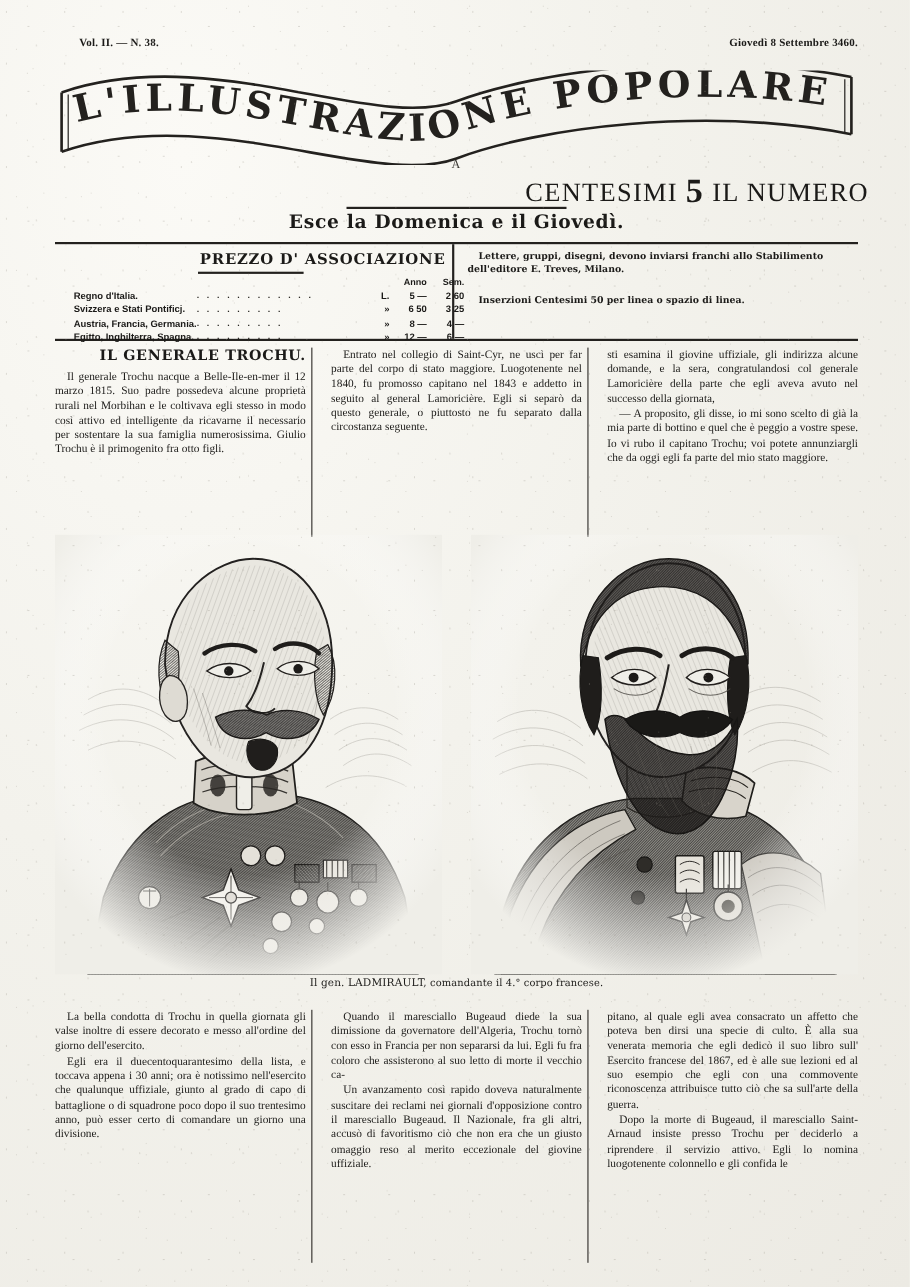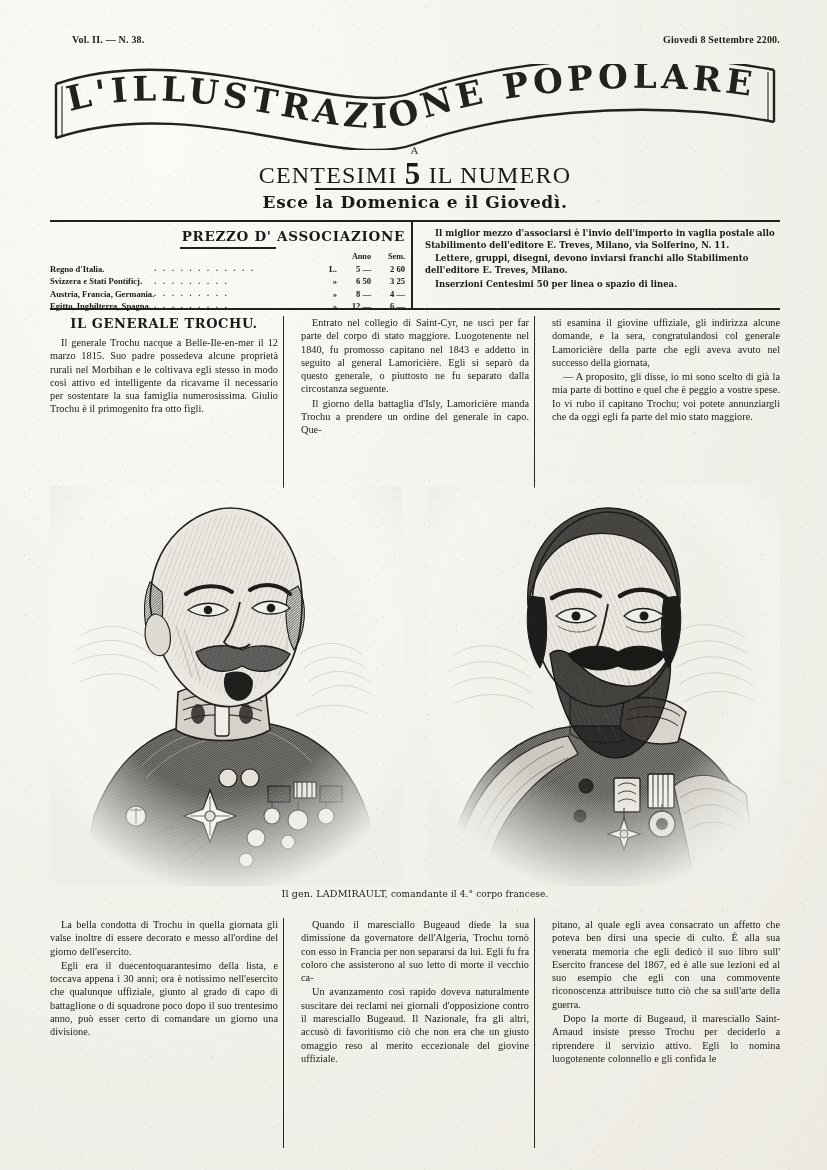--- a/index.html
+++ b/index.html
@@ -41,21 +41,21 @@
   .topline .vol{ padding-left:18px; }
 
   
   .masthead{position:absolute;top:48px;left:0;width:750px;height:86px;}
   .masthead svg{display:block;}
   .mast-a{
     position:absolute;top:128px;left:0;width:750px;text-align:center;
     font-size:11px;letter-spacing:1px;color:#3a3833;
   }
   .sub1{
-    position:absolute;top:140px;left:0;width:750px;text-align:center;
+    position:absolute;top:140px;left:0;width:750px;text-align:right;
     font-size:24px;letter-spacing:1.2px;font-family:"Liberation Serif",serif;
   }
   .sub1 .big{font-size:31px;font-weight:bold;vertical-align:-1px;}
   .rule-short{
     position:absolute;top:172px;left:50%;transform:translateX(-50%);
     width:200px;height:2px;background:#23211e;
   }
   .sub2{
     position:absolute;top:176px;left:0;width:750px;text-align:center;
     font-size:17px;font-weight:bold;letter-spacing:.6px;
@@ -71,50 +71,51 @@
   .band .left{width:355px;position:relative;padding-top:2px;}
   .band .vrule{width:0;border-left:2px solid #23211e;margin:0 6px;}
   .band .right{flex:1;position:relative;padding:5px 4px 0 6px;}
   .price-title{
     text-align:right;font-size:13.5px;font-weight:bold;letter-spacing:.7px;
     font-family:"DejaVu Serif",serif;margin-top:4px;
   }
   .price-rule{width:96px;height:2px;background:#23211e;margin:3px auto 3px;}
   table.price{
     width:100%;border-collapse:collapse;font-size:8.6px;font-weight:bold;
-    font-family:Liberation Serif, serif;
+    font-family:Liberation Sans, sans-serif;
+    margin-left:17px;
   }
   table.price td{padding:0 0 1px 0;white-space:nowrap;line-height:1.32;}
   td.country{padding-left:4px;}
   td.dots{
     width:100%;overflow:hidden;letter-spacing:2.4px;color:#2a2824;
     font-size:8px;
   }
   td.cur{padding:0 2px 0 3px;text-align:right;}
   td.yr,td.sem{text-align:right;padding-left:7px;min-width:34px;}
   tr.head td{font-size:8.2px;font-weight:bold;text-align:right;padding-bottom:1px;}
   .notice p{
     margin:0 0 1px 0;font-size:8.5px;font-weight:bold;line-height:1.42;
     font-family:"DejaVu Serif",serif;text-indent:10px;
   }
-  .notice p.last{margin-top:2px;}
+  .notice p.last{margin-top:16px;}
 
   
   .cols{
     position:absolute;top:300px;left:10px;width:730px;height:172px;
     display:flex;
   }
   .col{width:232px;position:relative;}
   .col.c2{padding-left:12px;}
   .col.c3{padding-left:12px;}
   .colsep{
     width:0;border-left:1px solid #2b2925;margin:0 5px;align-self:stretch;
   }
   .arttitle{
-    text-align:center;font-size:13px;font-weight:bold;letter-spacing:.6px;
+    text-align:right;font-size:13px;font-weight:bold;letter-spacing:.6px;
     font-family:"DejaVu Serif",serif;margin:0 0 5px 0;
   }
   p.body{
     margin:0 0 1px 0;
     font-size:10.3px;line-height:1.29;
     text-align:justify;text-indent:11px;
     font-family:"Liberation Serif",serif;
     -webkit-hyphens:auto;hyphens:auto;
     word-spacing:.2px;
   }
@@ -144,21 +145,21 @@
   }
 </style>
 </head>
 <body>
 
 <div id="page">
   <div class="sheet">
 
     <div class="topline">
       <span class="vol">Vol. II. — N. 38.</span>
-      <span>Giovedì 8 Settembre 2200.</span>
+      <span>Giovedì 8 Settembre 3460.</span>
     </div>
 
     <div class="masthead">
       <svg width="750" height="86" viewBox="0 0 750 86">
         <defs>
           <path id="wave" d="M 16,52 C 150,4 300,86 375,58 C 450,30 600,10 734,36"></path>
           <path id="waveTop" d="M 16,20 C 150,-26 300,56 375,28 C 450,0 600,-20 734,6"></path>
           <path id="waveBot" d="M 16,74 C 150,28 300,108 375,80 C 450,52 600,32 734,58"></path>
         </defs>
 
@@ -230,37 +231,35 @@
             <td class="yr">12 —</td>
             <td class="sem">6 —</td>
           </tr>
         </tbody>
           </table>
       </div>
 
       <div class="vrule"></div>
 
       <div class="right notice">
-        <p>Il miglior mezzo d'associarsi è l'invio dell'importo in vaglia postale allo Stabilimento dell'editore E. Treves, Milano, via Solferino, N. 11.</p>
         <p>Lettere, gruppi, disegni, devono inviarsi franchi allo Stabilimento dell'editore E. Treves, Milano.</p>
         <p class="last">Inserzioni Centesimi 50 per linea o spazio di linea.</p>
       </div>
     </div>
 
     <div class="cols">
       <div class="col c1">
         <h1 class="arttitle">IL GENERALE TROCHU.</h1>
         <p class="body">Il generale Trochu nacque a Belle-Ile-en-mer il 12 marzo 1815. Suo padre possedeva alcune proprietà rurali nel Morbihan e le coltivava egli stesso in modo così attivo ed intelligente da ricavarne il necessario per sostentare la sua famiglia numerosissima. Giulio Trochu è il primogenito fra otto figli.</p>
       </div>
 
       <div class="colsep"></div>
 
       <div class="col c2">
         <p class="body">Entrato nel collegio di Saint-Cyr, ne uscì per far parte del corpo di stato maggiore. Luogotenente nel 1840, fu promosso capitano nel 1843 e addetto in seguito al general Lamoricière. Egli si separò da questo generale, o piuttosto ne fu separato dalla circostanza seguente.</p>
-        <p class="body">Il giorno della battaglia d'Isly, Lamoricière manda Trochu a prendere un ordine del generale in capo. Que-</p>
       </div>
 
       <div class="colsep"></div>
 
       <div class="col c3">
         <p class="body noind">sti esamina il giovine uffiziale, gli indirizza alcune domande, e la sera, congratulandosi col generale Lamoricière della parte che egli aveva avuto nel successo della giornata,</p>
         <p class="body">— A proposito, gli disse, io mi sono scelto di già la mia parte di bottino e quel che è peggio a vostre spese. Io vi rubo il capitano Trochu; voi potete annunziargli che da oggi egli fa parte del mio stato maggiore.</p>
       </div>
     </div>
 

